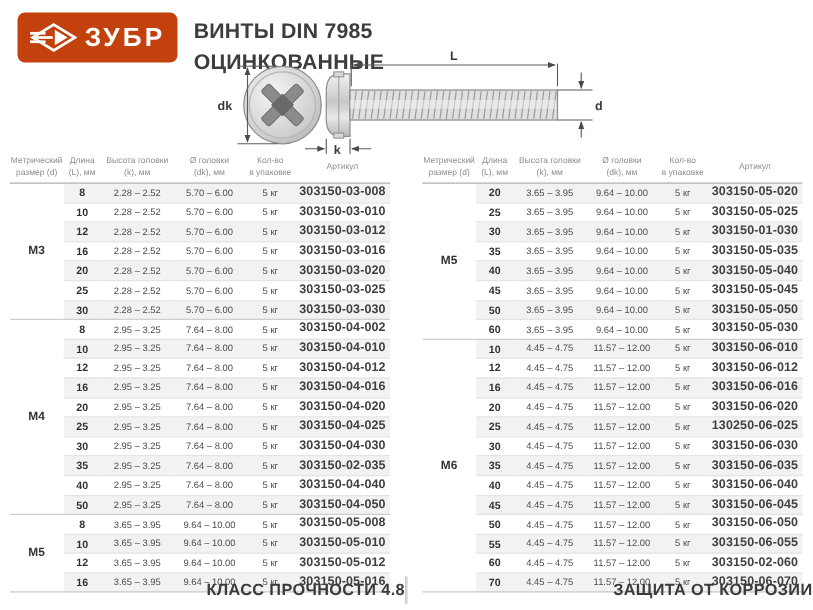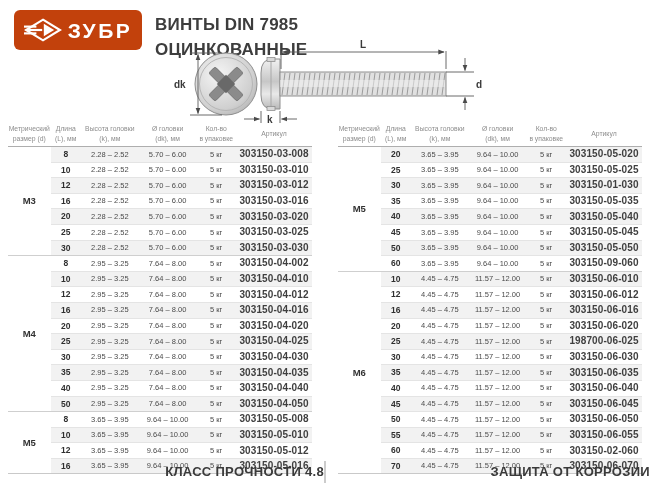--- a/index.html
+++ b/index.html
@@ -301,21 +301,21 @@
           <td class="c1">2.95 – 3.25</td>
           <td class="c2">7.64 – 8.00</td>
           <td class="c3">5 кг</td>
           <td class="c4">303150-04-030</td>
         </tr>
         <tr class="sep">
           <td class="c0 alt">35</td>
           <td class="c1 alt">2.95 – 3.25</td>
           <td class="c2 alt">7.64 – 8.00</td>
           <td class="c3 alt">5 кг</td>
-          <td class="c4 alt">303150-04-035</td>
+          <td class="c4 alt">303150-02-035</td>
         </tr>
         <tr class="sep">
           <td class="c0">40</td>
           <td class="c1">2.95 – 3.25</td>
           <td class="c2">7.64 – 8.00</td>
           <td class="c3">5 кг</td>
           <td class="c4">303150-04-040</td>
         </tr>
         <tr class="sep">
           <td class="c0 alt">50</td>
@@ -423,21 +423,21 @@
           <td class="c1 alt">3.65 – 3.95</td>
           <td class="c2 alt">9.64 – 10.00</td>
           <td class="c3 alt">5 кг</td>
           <td class="c4 alt">303150-05-050</td>
         </tr>
         <tr class="sep">
           <td class="c0">60</td>
           <td class="c1">3.65 – 3.95</td>
           <td class="c2">9.64 – 10.00</td>
           <td class="c3">5 кг</td>
-          <td class="c4">303150-09-060</td>
+          <td class="c4">303150-05-030</td>
         </tr>
         <tr class="group-start">
           <td class="size-cell" rowspan="13">М6</td>
           <td class="c0 alt">10</td>
           <td class="c1 alt">4.45 – 4.75</td>
           <td class="c2 alt">11.57 – 12.00</td>
           <td class="c3 alt">5 кг</td>
           <td class="c4 alt">303150-06-010</td>
         </tr>
         <tr class="sep">
@@ -459,21 +459,21 @@
           <td class="c1">4.45 – 4.75</td>
           <td class="c2">11.57 – 12.00</td>
           <td class="c3">5 кг</td>
           <td class="c4">303150-06-020</td>
         </tr>
         <tr class="sep">
           <td class="c0 alt">25</td>
           <td class="c1 alt">4.45 – 4.75</td>
           <td class="c2 alt">11.57 – 12.00</td>
           <td class="c3 alt">5 кг</td>
-          <td class="c4 alt">198700-06-025</td>
+          <td class="c4 alt">130250-06-025</td>
         </tr>
         <tr class="sep">
           <td class="c0">30</td>
           <td class="c1">4.45 – 4.75</td>
           <td class="c2">11.57 – 12.00</td>
           <td class="c3">5 кг</td>
           <td class="c4">303150-06-030</td>
         </tr>
         <tr class="sep">
           <td class="c0 alt">35</td>

